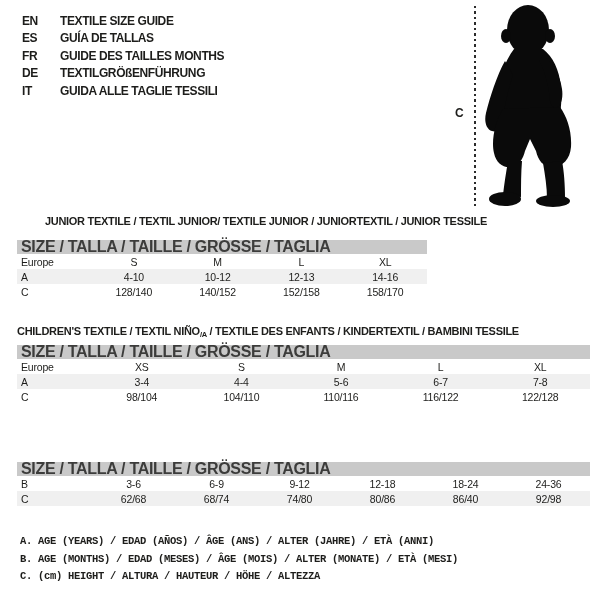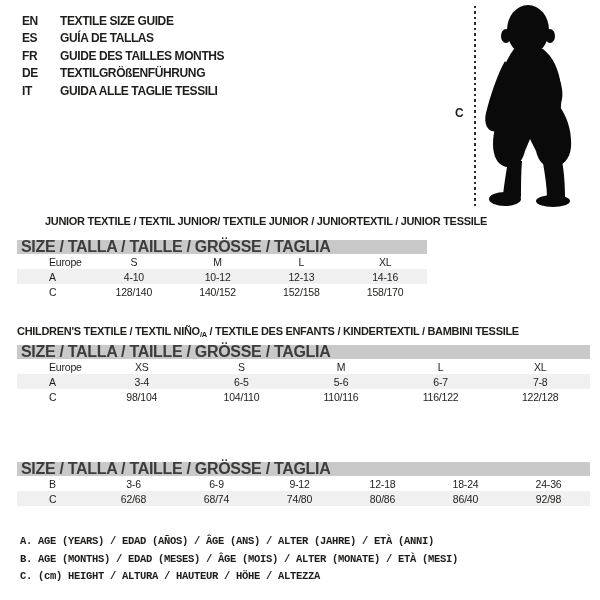--- a/index.html
+++ b/index.html
@@ -41,21 +41,21 @@
   .babies{top:462px;width:573px;}
   .bar{
     height:14px;background:var(--bar-color,#c9c9c9);
     display:flex;align-items:center;padding-left:4px;box-sizing:border-box;
     font-weight:700;font-size:16px;color:#3c3c3b;letter-spacing:-0.3px;
   }
   .trow{display:grid;height:15px;align-items:center;font-size:10.5px;letter-spacing:-0.2px;}
   .junior .trow{grid-template-columns:75px repeat(4,1fr);}
   .children .trow{grid-template-columns:75px repeat(5,1fr);}
   .babies .trow{grid-template-columns:75px repeat(6,1fr);}
-  .trow .lbl{padding-left:4px;text-align:left;margin-left:28px;}
+  .trow .lbl{padding-left:4px;text-align:left;}
   .trow .cell{text-align:center;}
   .shaded{background:var(--alt-color,#f0f0f0);}
 
   
   .footnotes{position:absolute;left:20px;top:533px;}
   .fnote{font-weight:700;font-size:10.5px;letter-spacing:-0.3px;line-height:17.5px;white-space:nowrap;font-family:Liberation Mono, monospace;}
 </style>
 </head>
 <body style="color: rgb(29, 29, 27);">
 
@@ -135,21 +135,21 @@
       <span class="lbl">Europe</span>
       <span class="cell">XS</span>
       <span class="cell">S</span>
       <span class="cell">M</span>
       <span class="cell">L</span>
       <span class="cell">XL</span>
     </div>
     <div class="trow shaded">
       <span class="lbl">A</span>
       <span class="cell">3-4</span>
-      <span class="cell">6-5</span>
+      <span class="cell">4-4</span>
       <span class="cell">5-6</span>
       <span class="cell">6-7</span>
       <span class="cell">7-8</span>
     </div>
     <div class="trow">
       <span class="lbl">C</span>
       <span class="cell">98/104</span>
       <span class="cell">104/110</span>
       <span class="cell">110/116</span>
       <span class="cell">116/122</span>

